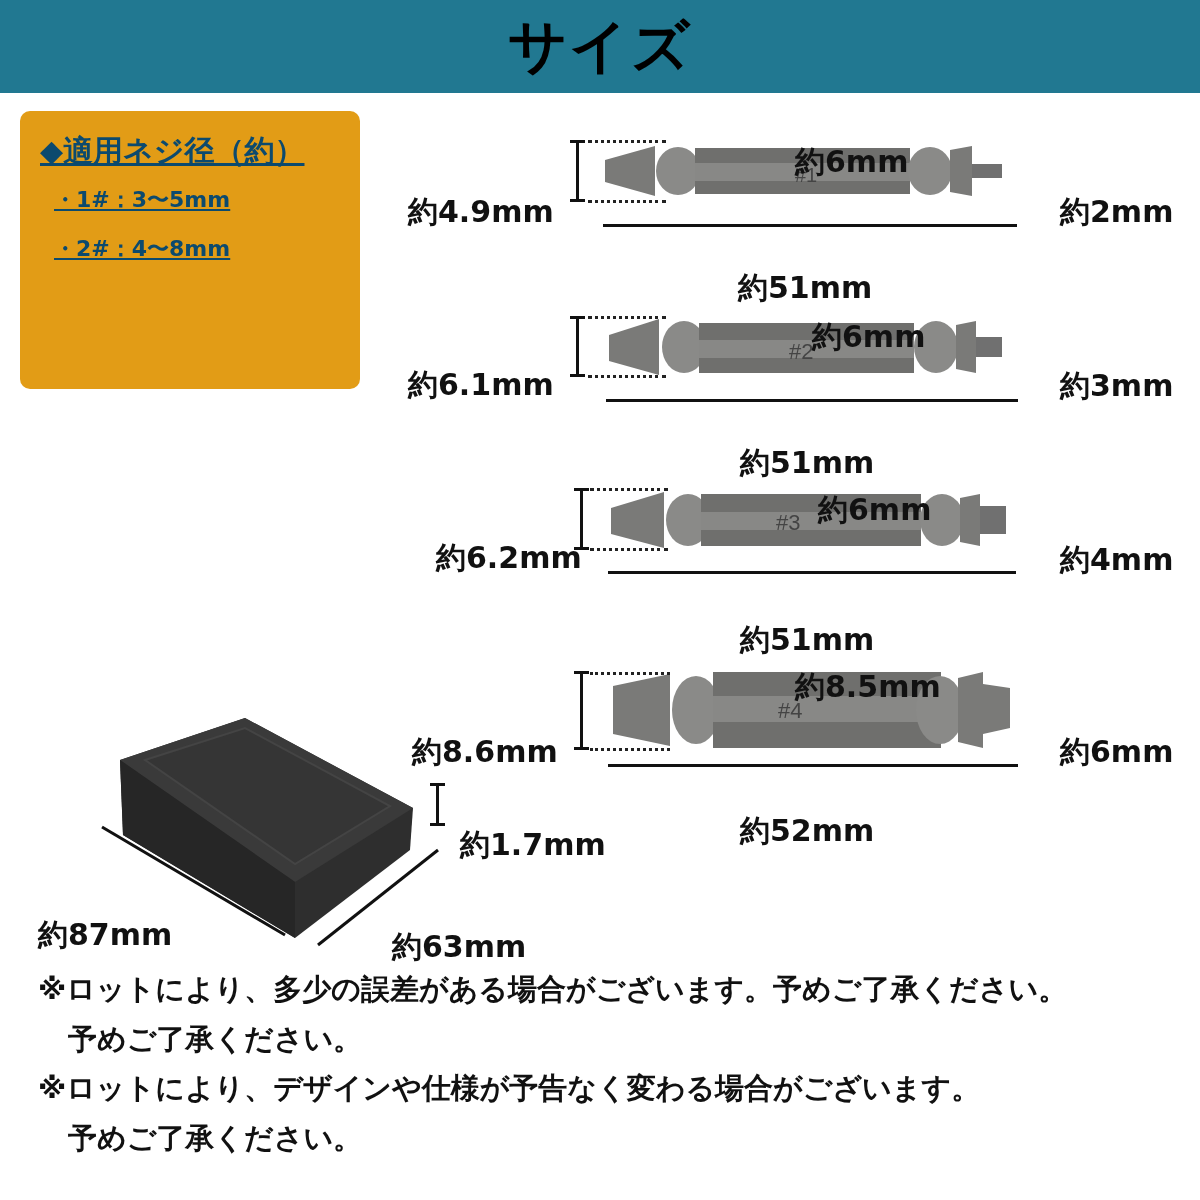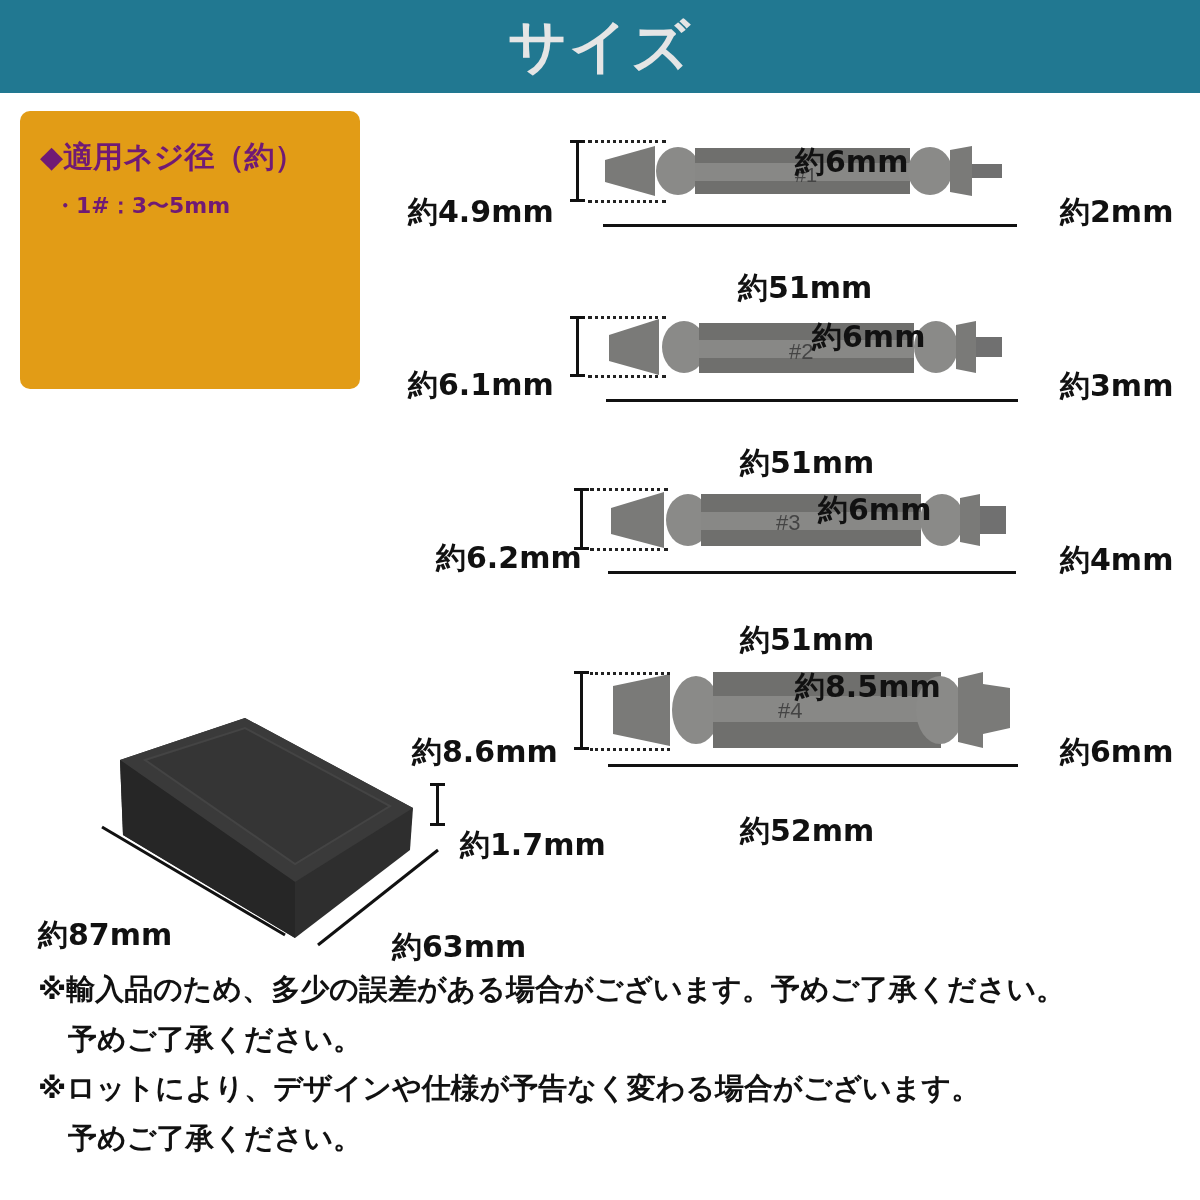--- a/index.html
+++ b/index.html
@@ -1,22 +1,22 @@
 <!DOCTYPE html>
 <html><head>
 <meta charset="utf-8">
 <style>
   html, body { margin:0; padding:0; }
   body { width:1200px; height:1200px; background:#ffffff; position:relative; overflow:hidden;
          font-family:"DejaVu Sans","Liberation Sans",sans-serif; color:#111; }
   .banner { position:absolute; left:0; top:0; width:1200px; height:93px; background:#217891;
             display:flex; align-items:center; justify-content:center; }
-  .banner h1 { margin:0; color:#e5e5e5; font-size:58px; font-weight:bold; letter-spacing:2px; }
+  .banner h1 { margin:0; color:#000000; font-size:58px; font-weight:bold; letter-spacing:2px; }
   .spec-box { position:absolute; left:20px; top:111px; width:340px; height:278px; background:#e29c16;
-              border-radius:10px; color:#701a75; box-sizing:border-box; padding:26px 0 0 20px; }
+              border-radius:10px; color:#0c4a6e; box-sizing:border-box; padding:20px 0 0 20px;text-decoration:underline; }
   .spec-box .title { font-size:30px; font-weight:bold; line-height:40px; margin-bottom:4px; }
   .spec-box .row { font-size:22px; font-weight:bold; line-height:49px; padding-left:14px; }
   .abs { position:absolute; }
   .lbl { position:absolute; font-size:30px; font-weight:bold; white-space:nowrap; line-height:1;margin-top:40px; }
   .bit { position:absolute; height:auto; }
   .dot-h { position:absolute; border-top:3px dotted #222; height:0; }
   .bar-v { position:absolute; width:3px; background:#111; }
   .bar-h { position:absolute; height:3px; background:#111; }
   .notes { position:absolute; left:38px; top:965px; font-size:29px; font-weight:bold; line-height:49.5px; }
   .notes .indent { padding-left:30px; }
@@ -24,20 +24,21 @@
 </head>
 <body>
 
 <div class="banner">
   <h1>サイズ</h1>
 </div>
 
 <div class="spec-box">
   <div class="title">◆適用ネジ径（約）</div>
   <div class="row">・1#：3〜5mm</div>
+  <div class="row">・2#：4〜8mm</div>
 </div>
 
 <div>
   <svg class="bit" style="left:600px;top:138px" width="420" height="70">
     <polygon points="5,22 55,8 55,58 5,44" fill="#7a7a78"></polygon>
     <ellipse cx="78" cy="33" rx="22" ry="24" fill="#8a8a88"></ellipse>
     <rect x="95" y="10" width="215" height="46" fill="#6f6f6d"></rect>
     <rect x="95" y="25" width="215" height="18" fill="#888886"></rect>
     <ellipse cx="330" cy="33" rx="22" ry="24" fill="#8a8a88"></ellipse>
     <polygon points="350,12 372,8 372,58 350,54" fill="#7a7a78"></polygon>
@@ -138,17 +139,17 @@
   <div class="lbl" style="left:460px;top:790px">約1.7mm</div>
   <svg class="abs" style="left:90px;top:815px" width="360" height="140">
     <line x1="12" y1="12" x2="195" y2="120" stroke="#111" stroke-width="3"></line>
     <line x1="228" y1="130" x2="348" y2="35" stroke="#111" stroke-width="3"></line>
   </svg>
   <div class="lbl" style="left:38px;top:880px">約87mm</div>
   <div class="lbl" style="left:392px;top:892px">約63mm</div>
 </div>
 
 <div class="notes">
-  <div>※輸入品のため、多少の誤差がある場合がございます。予めご了承ください。</div>
+  <div>※ロットにより、多少の誤差がある場合がございます。予めご了承ください。</div>
   <div class="indent">予めご了承ください。</div>
   <div>※ロットにより、デザインや仕様が予告なく変わる場合がございます。</div>
   <div class="indent">予めご了承ください。</div>
 </div>
 
 </body></html>

